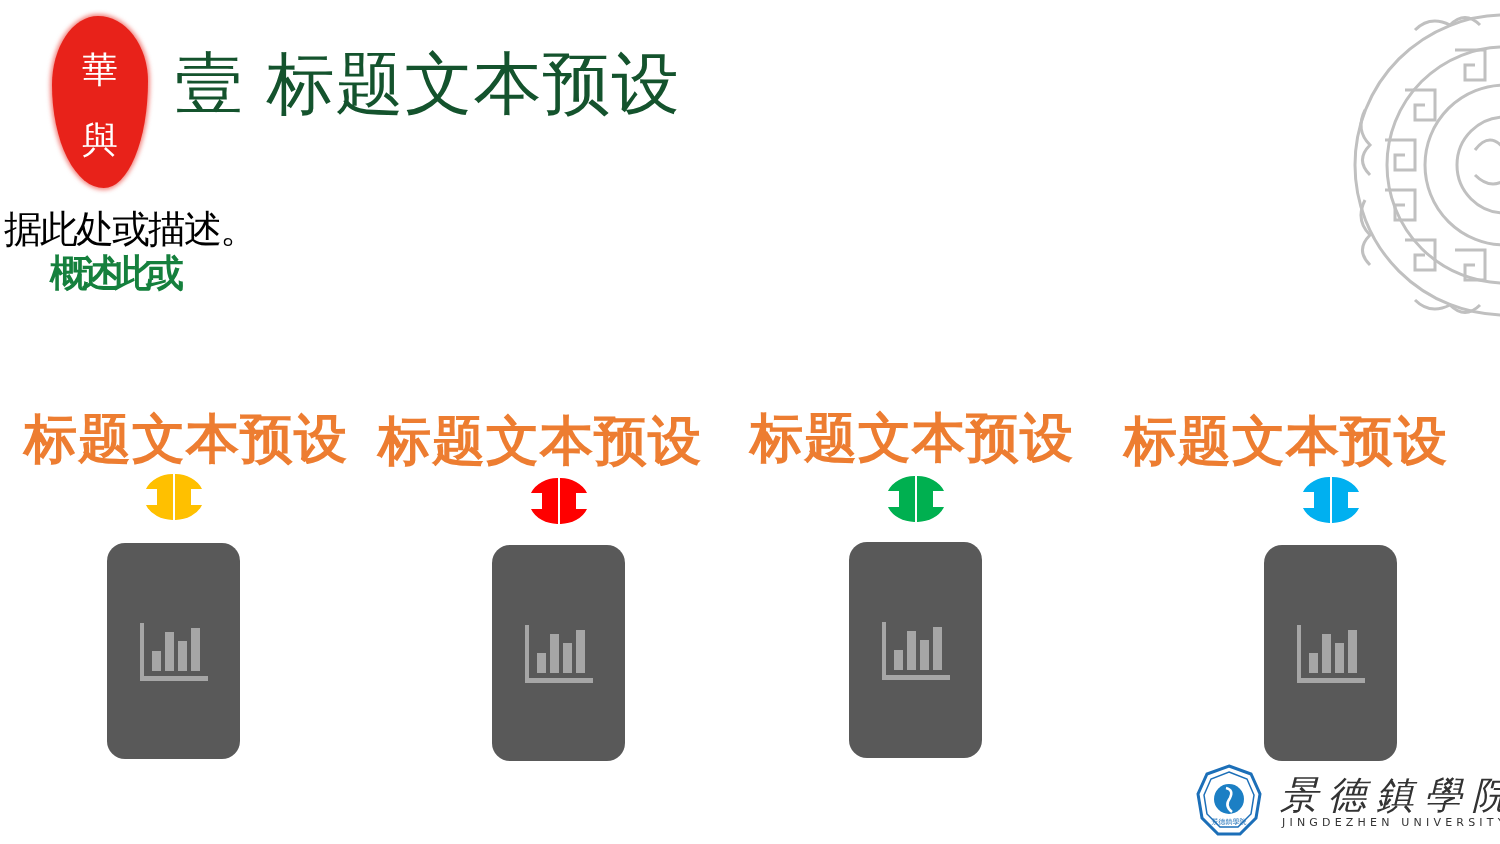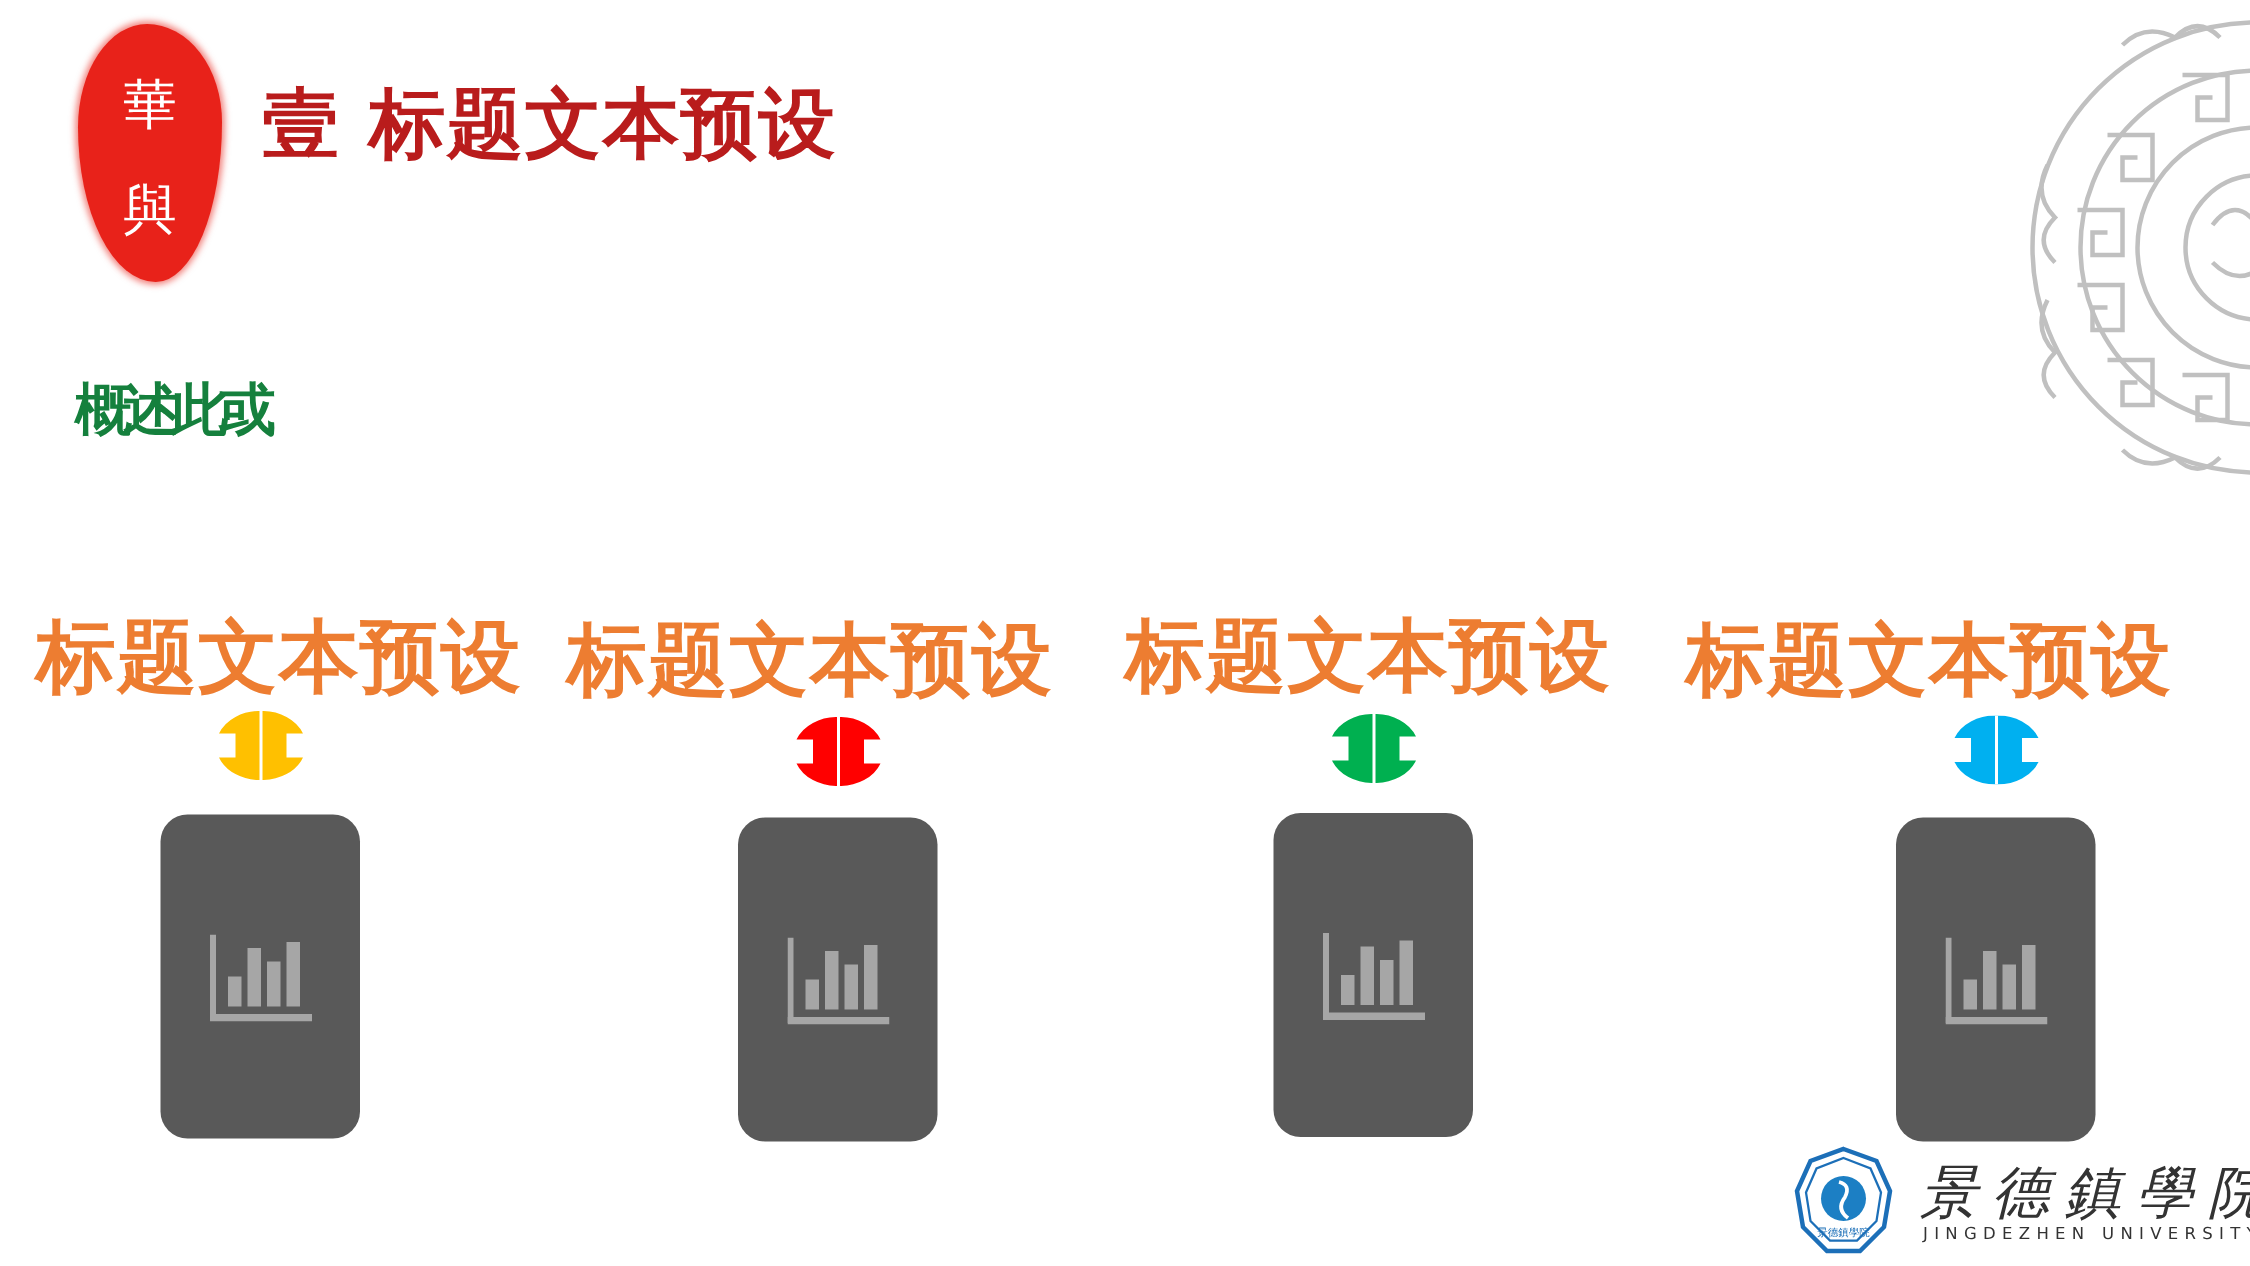--- a/index.html
+++ b/index.html
@@ -16,21 +16,21 @@
     background: #e8221a;
     border-radius: 48% 52% 46% 54% / 40% 38% 62% 60%;
     box-shadow: 0 0 4px 2px rgba(232,34,26,0.55);
   }
   .seal-char {
     position: absolute; left: 0; width: 96px; text-align: center;
     color: #ffffff; font-family: "DejaVu Serif", serif; font-size: 36px; font-weight: 300;
   }
 
   .main-title {
-    left: 175px; top: 42px; font-size: 51px; font-weight: bold; color: #b91c1c;
+    left: 175px; top: 42px; font-size: 68px; font-weight: normal; color: #14532d;
     letter-spacing: 1px; line-height: 84px; white-space: nowrap;
   }
 
   .subtitle-wrap { left: 4px; top: 204px; height: 50px; width: 320px; }
   .subtitle-a { position: absolute; left: 0; top: 0; font-size: 38px; color: #000; white-space: nowrap; letter-spacing: -2px; }
   .subtitle-b { position: absolute; left: 46px; top: 0; font-size: 38px; color: #15803d; font-weight: bold; white-space: nowrap; letter-spacing: -6px; margin-top: 44px; }
 
   
   .ornament { left: 1345px; top: 0px; width: 200px; height: 330px; }
 
@@ -62,20 +62,21 @@
 <body>
 
 <div class="abs seal">
   <div class="seal-char" style="top:30px;">華</div>
   <div class="seal-char" style="top:100px;">與</div>
 </div>
 
 <div class="abs main-title">壹 标题文本预设</div>
 
 <div class="abs subtitle-wrap">
+  <span class="subtitle-a">据此处或描述。</span>
   <span class="subtitle-b">概述此或</span>
 </div>
 
 <div class="abs ornament">
   <svg width="200" height="330" viewBox="0 0 200 330" fill="none" stroke="#c0c0c0" stroke-width="3">
     <circle cx="160" cy="165" r="150"></circle>
     <circle cx="160" cy="165" r="118"></circle>
     <circle cx="160" cy="165" r="80"></circle>
     <circle cx="160" cy="165" r="48"></circle>
     <path d="M60 90 h30 v30 h-20 v-15 h10"></path>

